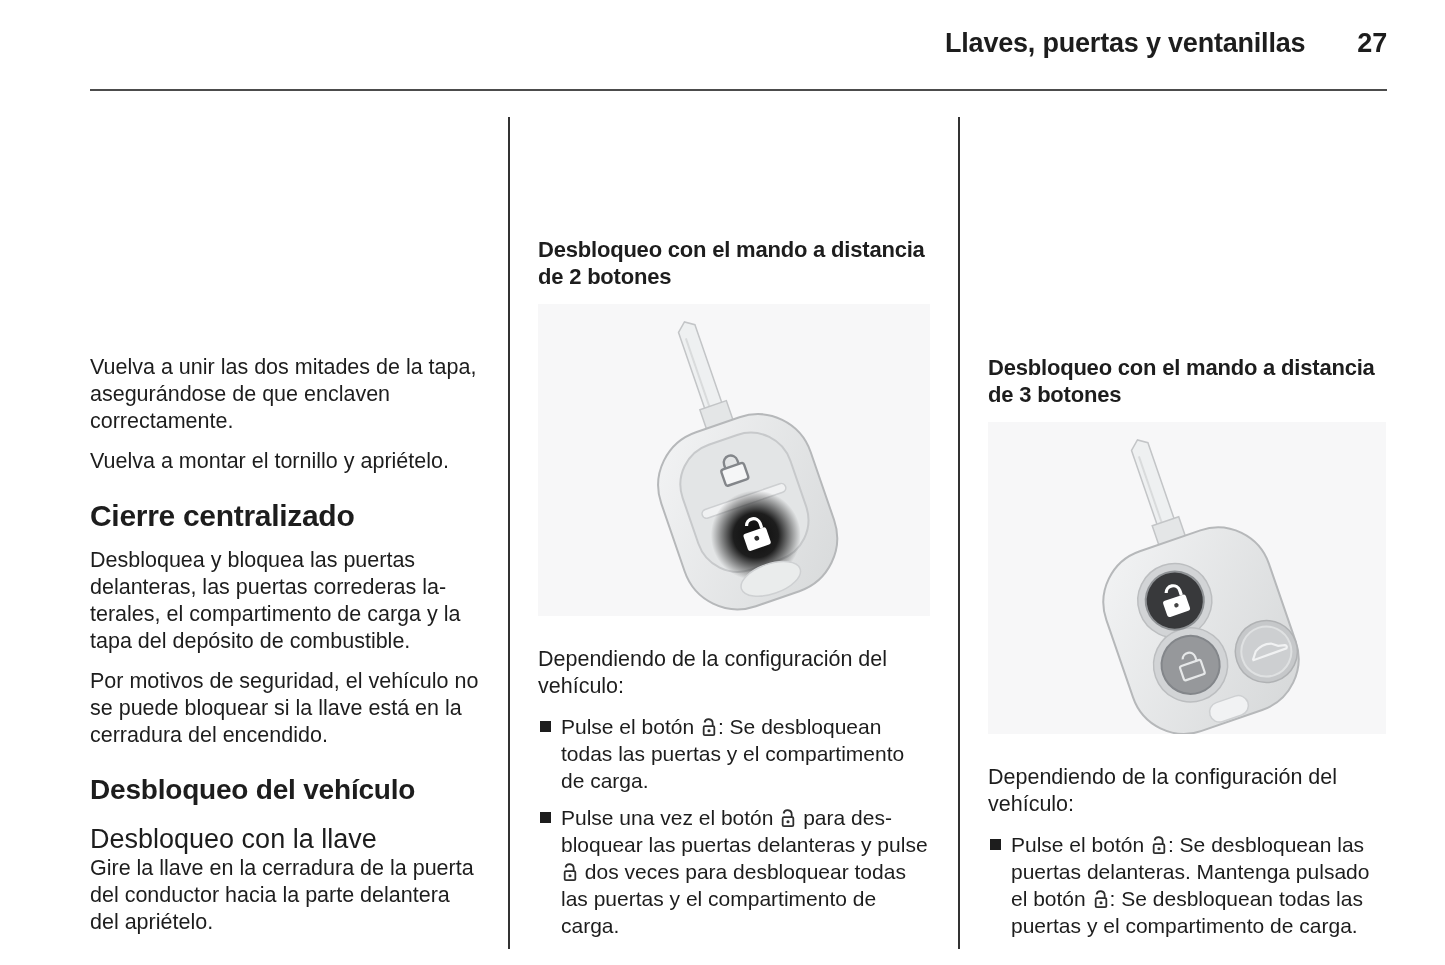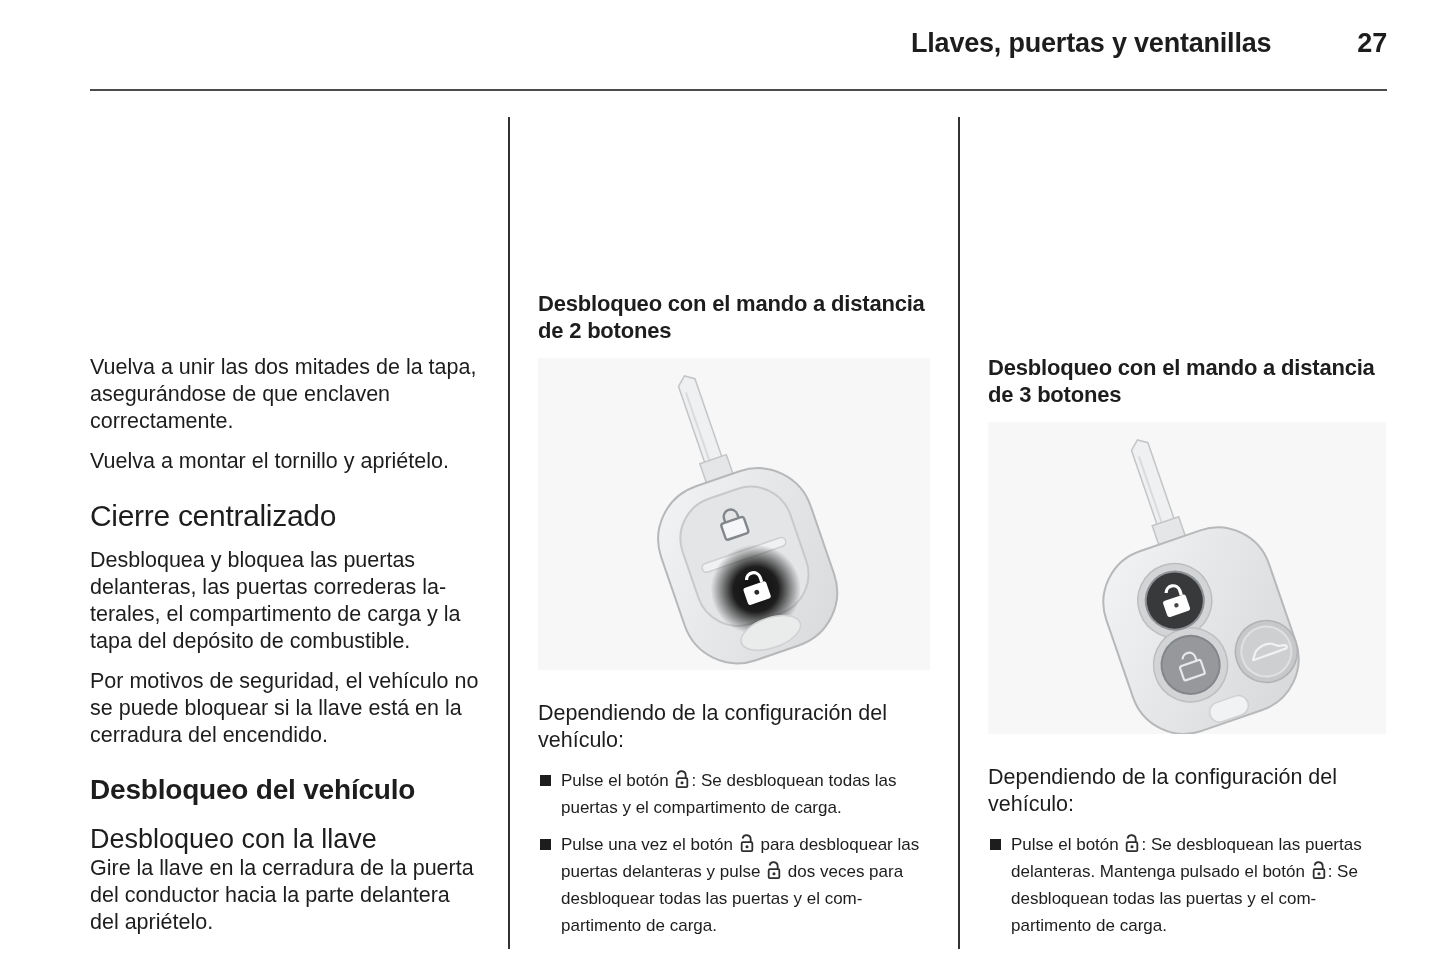--- a/index.html
+++ b/index.html
@@ -7,56 +7,56 @@
     position:relative;
     width:1445px;height:965px;
     background:#ffffff;
     color:#1d1d1d;
     font-family:"Liberation Sans","DejaVu Sans",sans-serif;
     overflow:hidden;
   }
   
   .header-inner{
     display:flex;justify-content:flex-end;align-items:baseline;
-    padding:27px 58px 0 90px;gap:86px;
+    padding:27px 58px 0 90px;gap:52px;
     font-weight:bold;font-size:27px;line-height:32px;letter-spacing:-0.2px;
   }
   .header-rule{
     margin:30px 58px 0 90px;
     border-top:2.5px solid #4c4c4c;
   }
   
   .columns{
     display:flex;align-items:flex-end;
     margin:20px 0 0 90px;
     height:838px;
   }
   .col{width:390px;}
   .col-mid{width:392px;}
   .col-right{width:398px;}
   .vdivider{
     width:2px;background:#323232;margin:0 28px;height:832px;flex:0 0 auto;
   }
   
   p.body{font-size:21.5px;line-height:27px;margin:0 0 13px 0;}
-  h1.section{font-size:30px;line-height:34px;font-weight:normal;margin:24px 0 14px 0;letter-spacing:-0.3px;}
+  h1.section{font-size:30px;line-height:34px;font-weight:bold;margin:24px 0 14px 0;letter-spacing:-0.3px;}
   h2.sub{font-size:28px;line-height:30px;font-weight:bold;margin:26px 0 21px 0;letter-spacing:-0.2px;}
   h3.minor{font-size:27px;line-height:27px;font-weight:normal;margin:0 0 2px 0;}
   h3.colhead{font-size:22px;line-height:27px;font-weight:bold;margin:0 0 14px 0;white-space:pre-line;letter-spacing:-0.2px;}
   
   .figure{
     width:100%;height:312px;background:#f7f7f8;
     margin:0 0 30px 0;
   }
   .figure svg{display:block;width:100%;height:100%;}
   
   ul.bullets{list-style:none;margin:6px 0 0 0;padding:0;}
   ul.bullets li{display:flex;margin:0 0 10px 0;}
   .bullet-marker{flex:0 0 auto;width:11px;height:11px;background:#1d1d1d;margin:8px 10px 0 2px;}
-  .bullet-text{flex:1;font-size:17px;line-height:27px;}
+  .bullet-text{flex:1;font-size:21px;line-height:27px;}
   
   .ic-unlock{width:18px;height:22px;vertical-align:-4px;color:#2e2e2e;display:inline-block;}
 </style>
 </head>
 <body>
 
 <div class="page">
 
   <header>
     <div class="header-inner">

